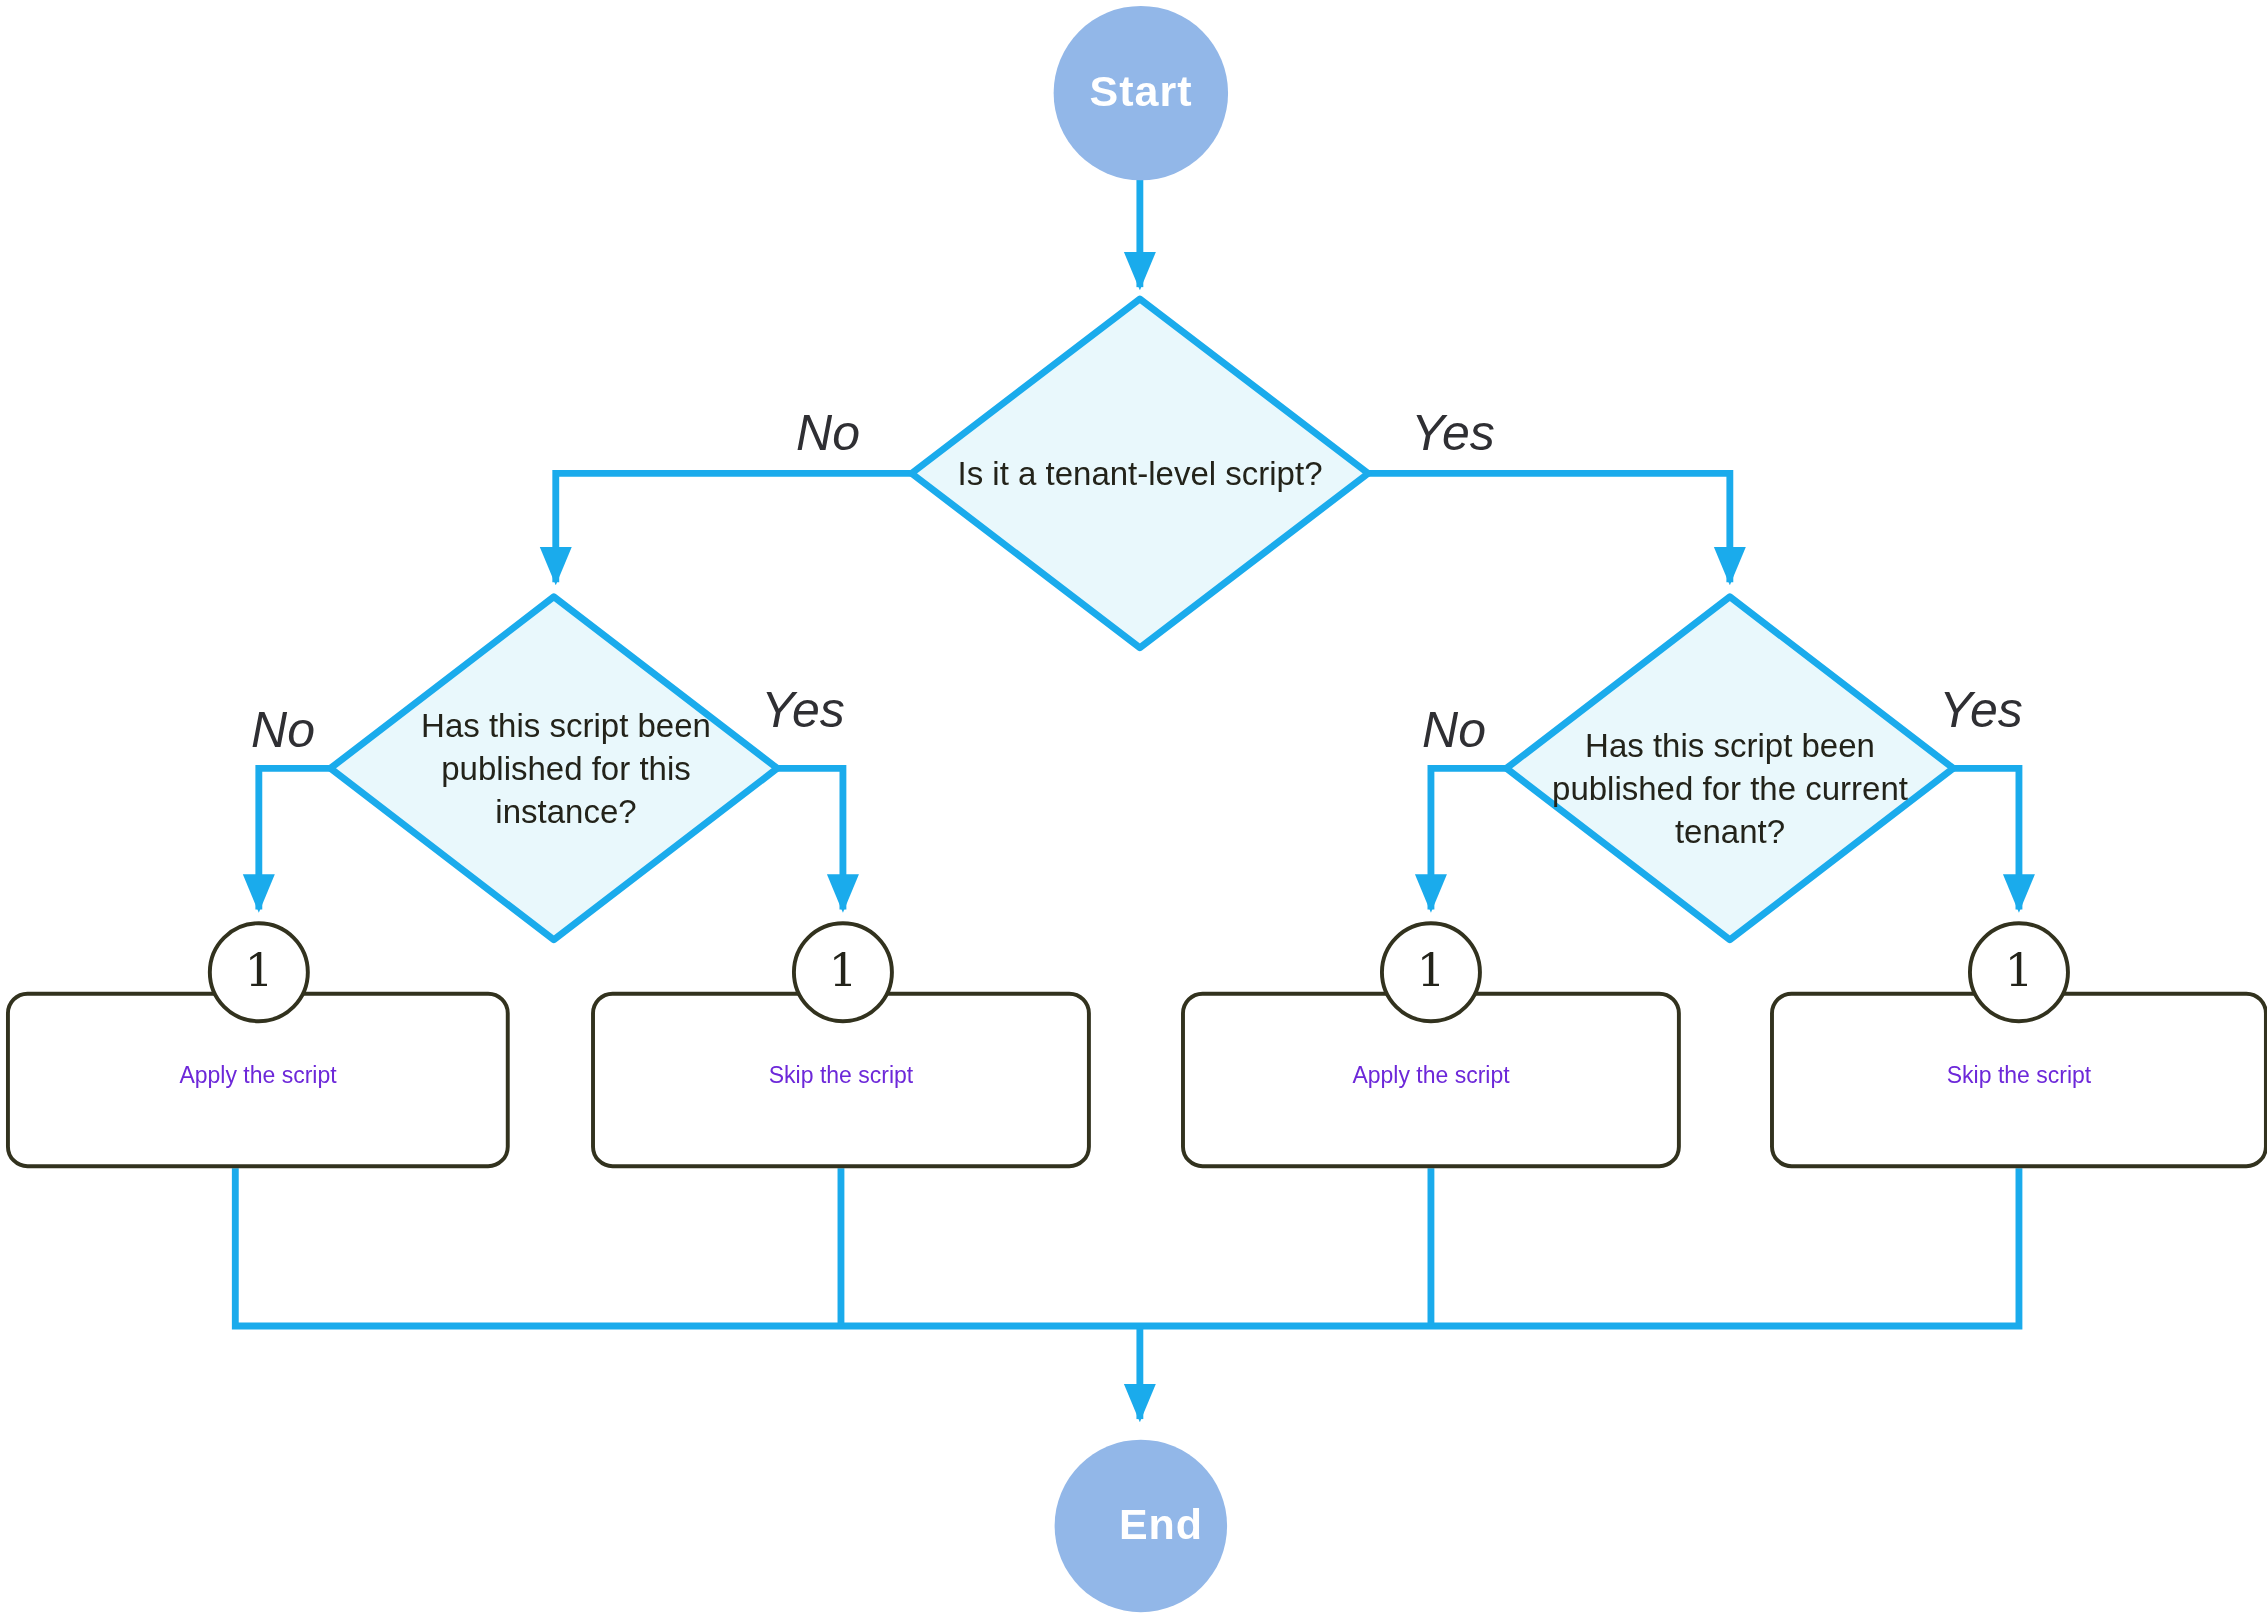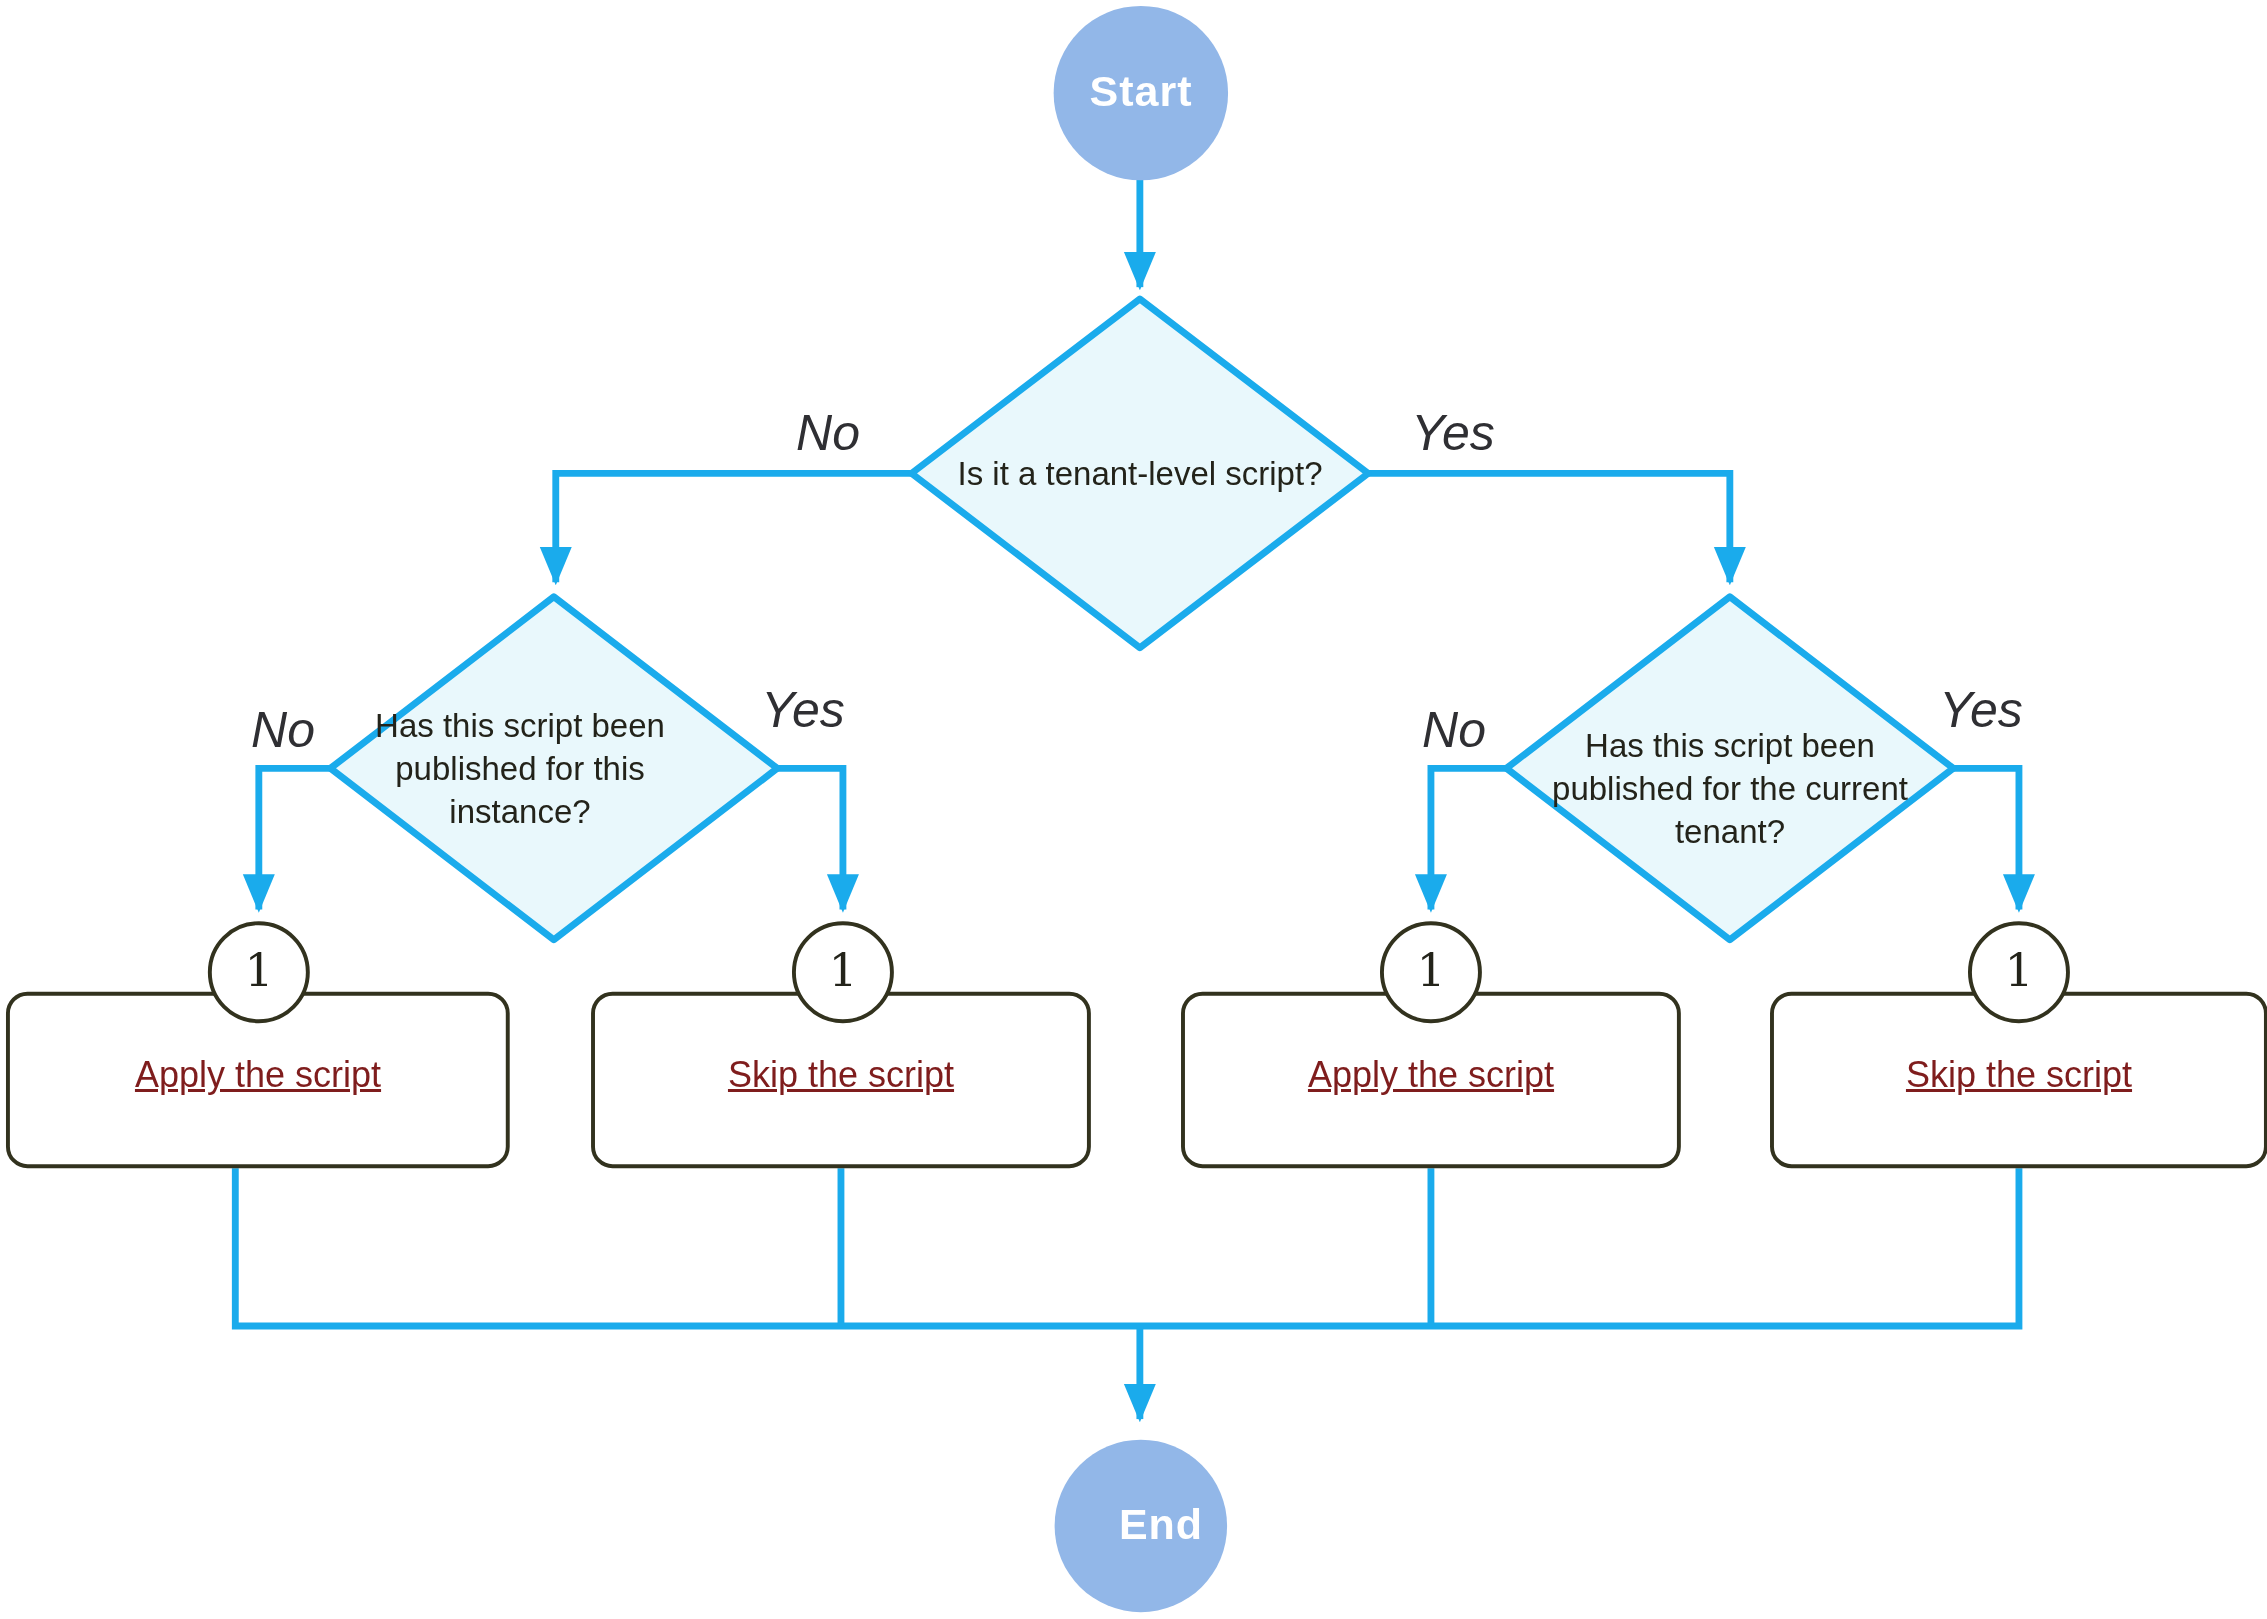--- a/index.html
+++ b/index.html
@@ -15,21 +15,21 @@
   .process{fill:#ffffff;stroke:#32321e;stroke-width:4;}
   .badge{fill:#ffffff;stroke:#32321e;stroke-width:4;}
   .terminal{fill:#92b7e8;}
   
   .lbl{
     position:absolute;transform:translate(-50%,-50%);
     text-align:center;white-space:nowrap;color:#1d1d12;
   }
   .terminal-text{font-size:43px;font-weight:bold;color:#ffffff;letter-spacing:1px;}
   .diamond-text{font-size:33px;line-height:43px;color:#23231a;white-space:normal;}
-  .box-text{font-size:36px;color:#7f1d1d;text-decoration:underline;}
+  .box-text{font-size:23px;color:#6d28d9;}
   .edge-label{font-size:50px;color:#2f2f33;font-style:italic;}
   .badge-text{font-size:45px;color:#23231a;font-family:"DejaVu Serif","Liberation Serif",serif;}
 </style>
 </head>
 <body>
 
 <div class="stage">
 
   <svg width="2267" height="1619" viewBox="0 0 2313 1652">
     <defs>
@@ -65,21 +65,21 @@
     <circle class="badge" cx="264" cy="992" r="50"></circle>
     <circle class="badge" cx="860" cy="992" r="50"></circle>
     <circle class="badge" cx="1460" cy="992" r="50"></circle>
     <circle class="badge" cx="2060" cy="992" r="50"></circle>
   </svg>
 
   <div class="lbl terminal-text" style="left:1141px;top:91px;">Start</div>
   <div class="lbl terminal-text" style="left:1141px;top:1524px;margin-left:20px;">End</div>
 
   <div class="lbl diamond-text" style="left:1140px;top:473px;width:451px;">Is it a tenant-level script?</div>
-  <div class="lbl diamond-text" style="left:520px;top:768px;width:353px;">Has this script been published for this instance?</div>
+  <div class="lbl diamond-text" style="left:566px;top:768px;width:353px;">Has this script been published for this instance?</div>
   <div class="lbl diamond-text" style="left:1730px;top:788px;width:412px;">Has this script been published for the current tenant?</div>
 
   <div class="lbl box-text" style="left:258px;top:1075px;">Apply the script</div>
   <div class="lbl box-text" style="left:841px;top:1075px;">Skip the script</div>
   <div class="lbl box-text" style="left:1431px;top:1075px;">Apply the script</div>
   <div class="lbl box-text" style="left:2019px;top:1075px;">Skip the script</div>
 
   <div class="lbl badge-text" style="left:259px;top:970px;">1</div>
   <div class="lbl badge-text" style="left:843px;top:970px;">1</div>
   <div class="lbl badge-text" style="left:1431px;top:970px;">1</div>

